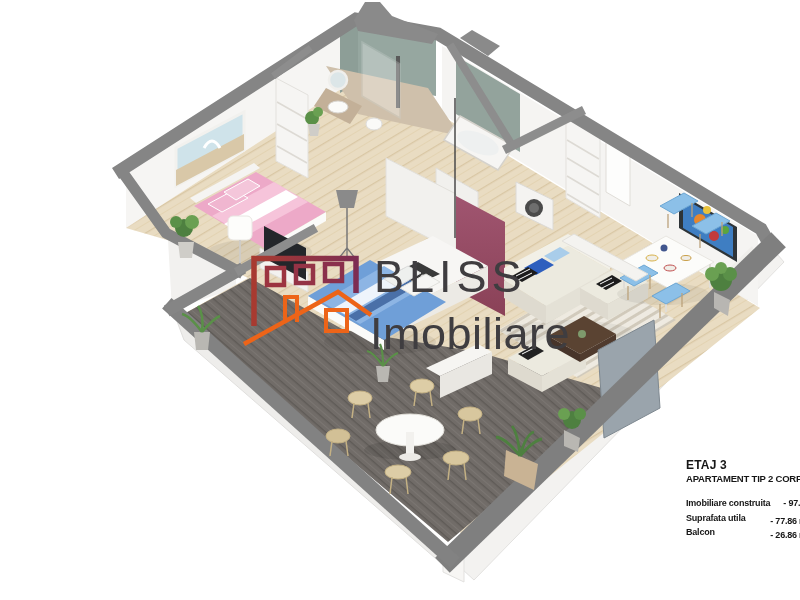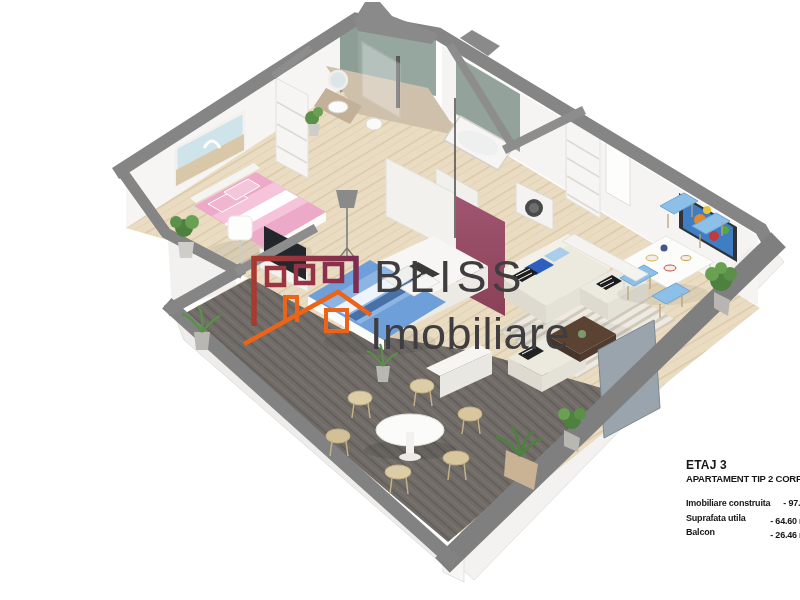--- a/index.html
+++ b/index.html
@@ -342,22 +342,22 @@
 <div class="info">
   <div class="hdr1">ETAJ 3</div>
   <div class="hdr2">APARTAMENT TIP 2 CORP C</div>
   <div class="rows">
     <div class="row">
       <span>Imobiliare construita</span>
       <span class="val"><span>-</span>&nbsp;<span>97.75</span><span class="unit"></span></span>
     </div>
     <div class="row drop">
       <span>Suprafata utila</span>
-      <span class="val"><span>-</span>&nbsp;<span>64.60</span><span class="unit">mp</span></span>
+      <span class="val"><span>-</span>&nbsp;<span>77.86</span><span class="unit">mp</span></span>
     </div>
     <div class="row drop">
       <span>Balcon</span>
-      <span class="val"><span>-</span>&nbsp;<span>26.46</span><span class="unit">mp</span></span>
+      <span class="val"><span>-</span>&nbsp;<span>26.86</span><span class="unit">mp</span></span>
     </div>
   </div>
 </div>
 
 </div>
 
 </body></html>

